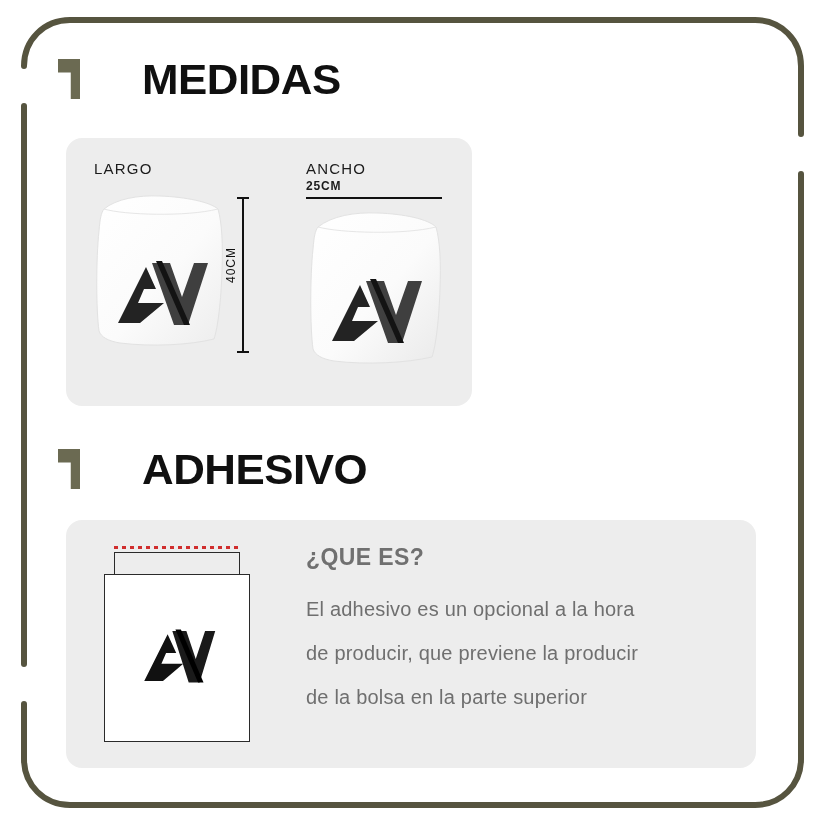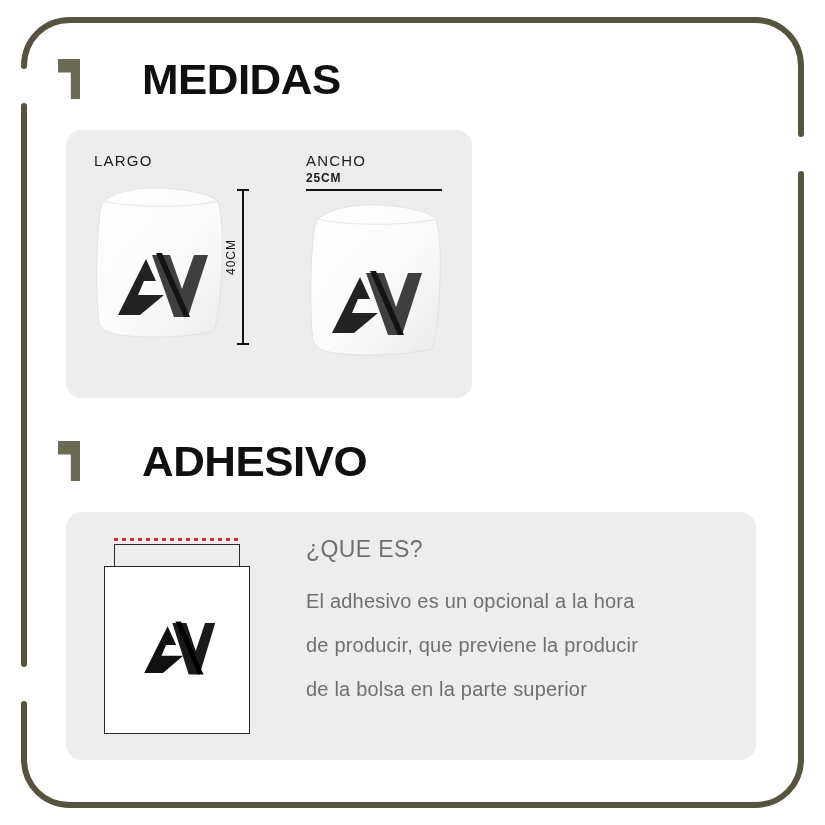--- a/index.html
+++ b/index.html
@@ -72,20 +72,21 @@
   
   .panel {
     background: #ededed;
     border-radius: 16px;
     position: relative;
   }
   #panel-medidas {
     width: 406px;
     height: 268px;
     margin-left: 8px;
+    margin-top: 8px;
   }
   #panel-adhesivo {
     width: 690px;
     height: 248px;
     margin-left: 8px;
     display: flex;
     align-items: flex-start;
   }
 
   
@@ -190,21 +191,21 @@
     position: absolute;
     left: 240px;
     top: 24px;
     width: 430px;
   }
   .adh-q {
     font-size: 23px;
     color: #707070;
     letter-spacing: 0.4px;
     margin: 0 0 16px 0;
-    font-weight: 400;
+    font-weight: 700;
   }
   .adh-p {
     font-size: 20px;
     color: #6f6f6f;
     letter-spacing: 0.2px;
     line-height: 2.2;
     margin: 0;
   }
 
   .spacer-1 { height: 22px; }

